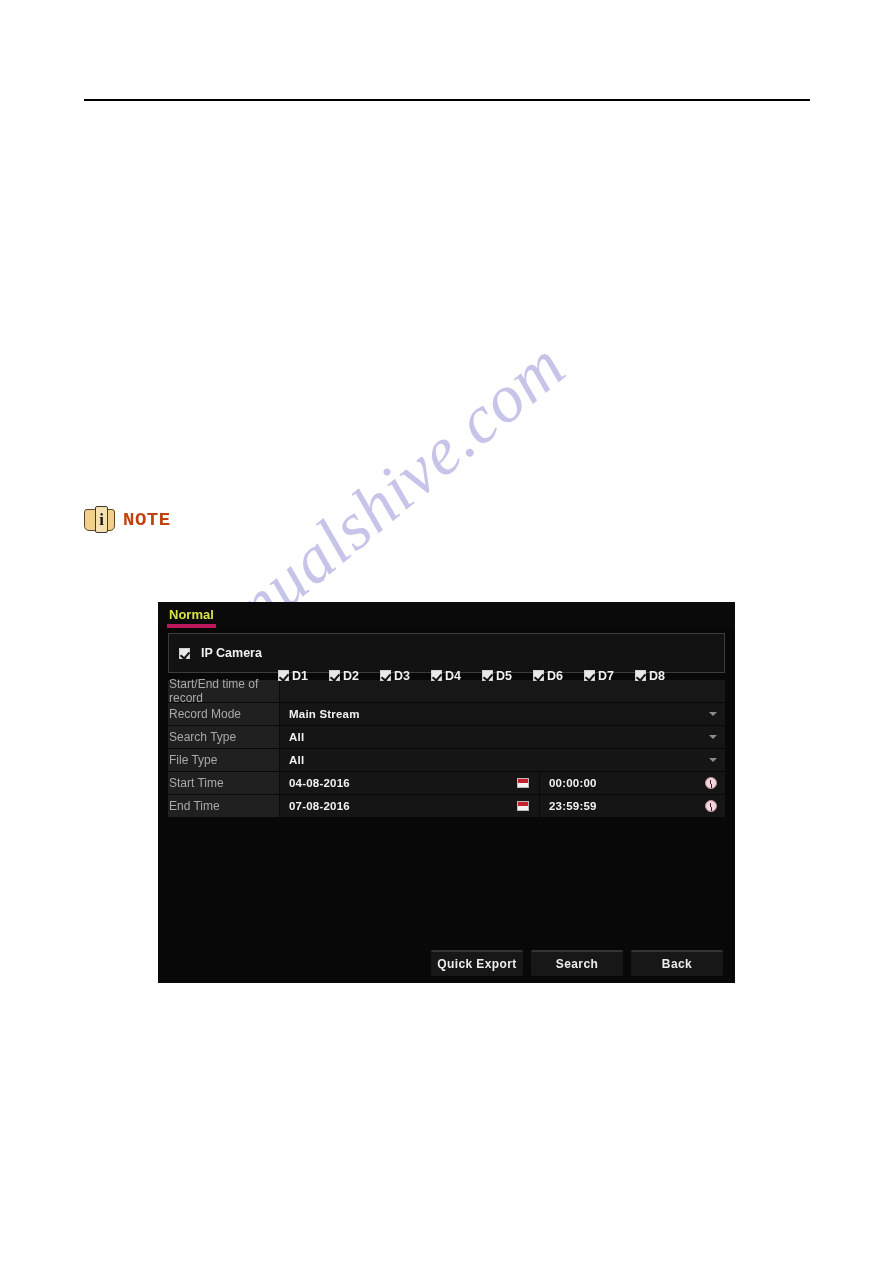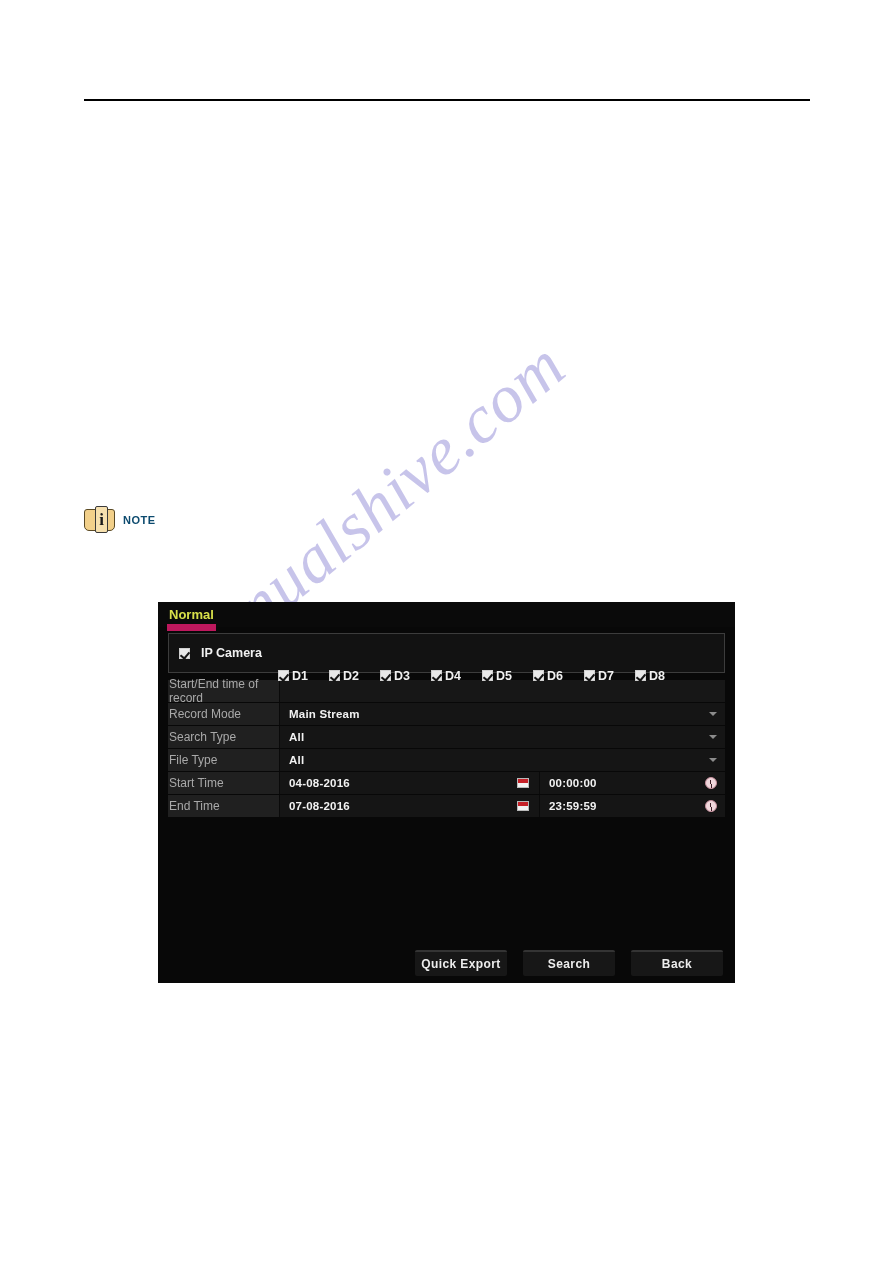--- a/index.html
+++ b/index.html
@@ -90,25 +90,25 @@
     display: flex;
     align-items: center;
     justify-content: center;
     font-family: "Liberation Serif", serif;
     font-weight: bold;
     font-size: 17px;
     color: #1a1a1a;
     line-height: 1;
   }
   .note-label {
-    font-family: Liberation Sans, sans-serif;
-    font-weight: bold;
-    font-size: 11px;
+    font-family: Liberation Mono, monospace;
+    font-weight: bold;
+    font-size: 19px;
     letter-spacing: 0.5px;
-    color: #0c4a6e;
+    color: #c2410c;
   }
 
   
   .dvr {
     position: absolute;
     left: 158px;
     top: 602px;
     width: 577px;
     height: 381px;
     background: #080808;
@@ -118,21 +118,21 @@
     height: 25px;
     padding: 3px 0 0 9px;
     box-sizing: border-box;
     background: #0a0a0a;
   }
   .dvr-tab {
     display: inline-block;
     font-size: 13px;
     font-weight: bold;
     color: #d8e04a;
-    border-bottom: 7px solid #be185d;
+    border-bottom: 4px solid #be185d;
     padding: 0 2px 2px 2px;
     line-height: 15px;
   }
 
   .dvr-body {
     padding: 6px 10px 0 10px;
     box-sizing: border-box;
   }
 
   
@@ -291,21 +291,20 @@
     border-radius: 2px;
     color: #ededed;
     font-family: "Liberation Sans", sans-serif;
     font-size: 12px;
     font-weight: bold;
     letter-spacing: 0.4px;
     display: flex;
     align-items: center;
     justify-content: center;
     cursor: pointer;
-    margin-left: 8px;
   }
 </style>
 </head>
 <body>
 
 <div class="page-rule"></div>
 
 <div class="watermark">manualshive.com</div>
 
 <div class="note-block">

